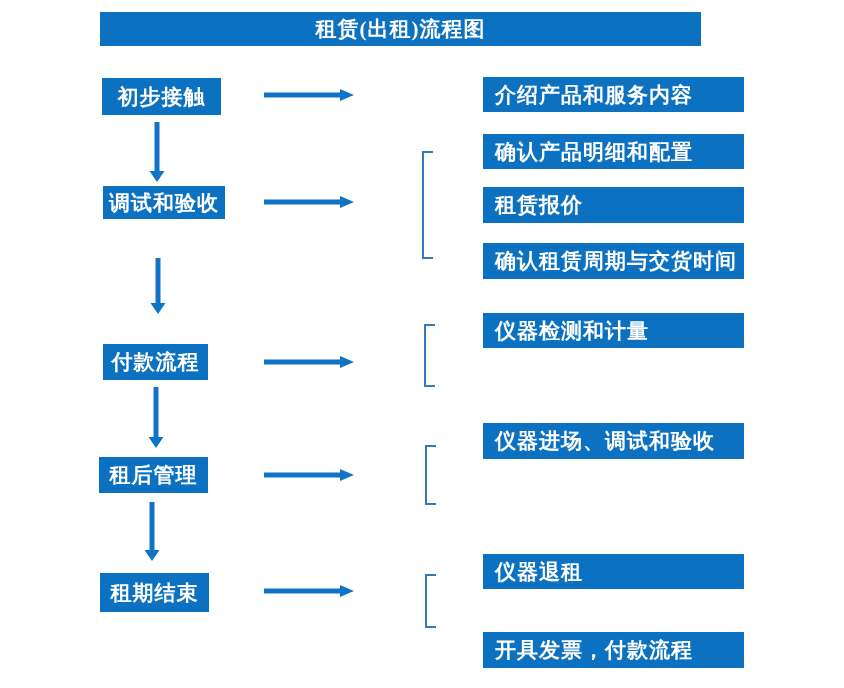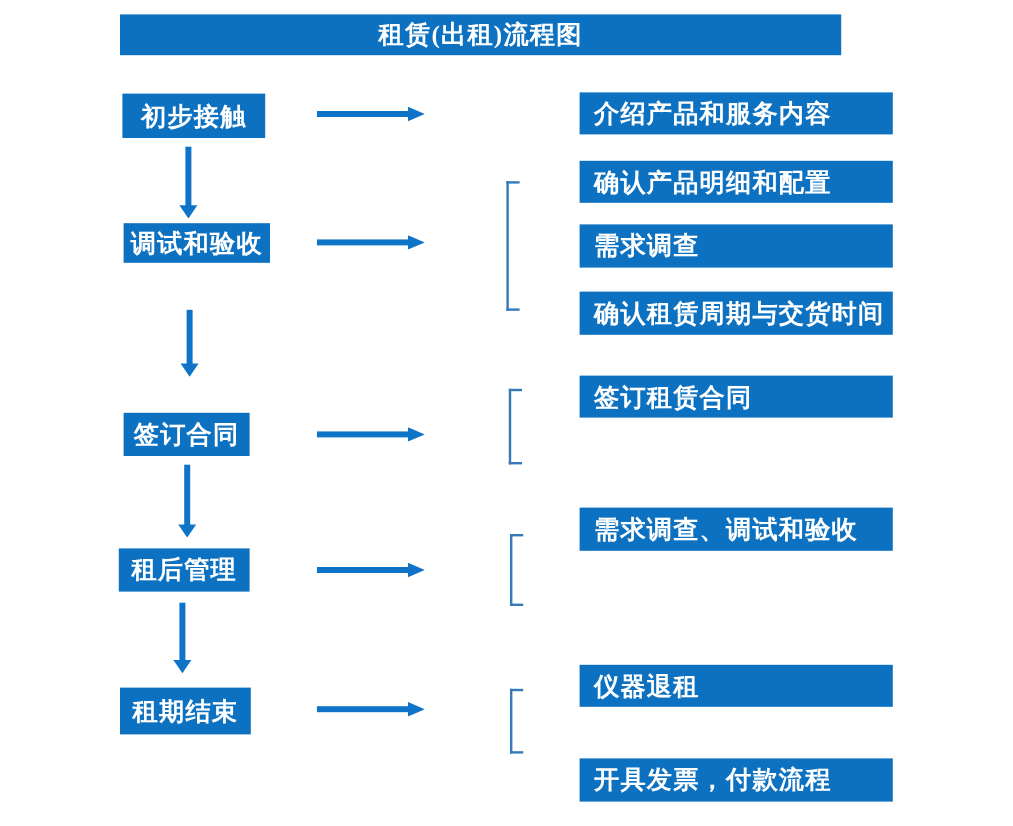--- a/index.html
+++ b/index.html
@@ -41,30 +41,30 @@
 <body>
 
 <div class="canvas">
 
   <div class="title-bar">
     <span>租赁(出租)流程图</span>
   </div>
 
   <div class="step" style="left:102px;top:78px;width:119px;height:37px">初步接触</div>
   <div class="step" style="left:103px;top:186px;width:122px;height:33px">调试和验收</div>
-  <div class="step" style="left:103px;top:344px;width:105px;height:36px">签订合同</div>
+  <div class="step" style="left:103px;top:344px;width:105px;height:36px">付款流程</div>
   <div class="step" style="left:100px;top:573px;width:109px;height:39px">租期结束</div>
   <div class="step" style="left:99px;top:457px;width:109px;height:36px">租后管理</div>
 
   <div class="detail" style="top:77px;height:35px">介绍产品和服务内容</div>
   <div class="detail" style="top:134px;height:35px">确认产品明细和配置</div>
-  <div class="detail" style="top:187px;height:36px">需求调查</div>
+  <div class="detail" style="top:187px;height:36px">租赁报价</div>
   <div class="detail" style="top:243px;height:36px">确认租赁周期与交货时间</div>
-  <div class="detail" style="top:313px;height:35px">签订租赁合同</div>
-  <div class="detail" style="top:423px;height:36px">需求调查、调试和验收</div>
+  <div class="detail" style="top:313px;height:35px">仪器检测和计量</div>
+  <div class="detail" style="top:423px;height:36px">仪器进场、调试和验收</div>
   <div class="detail" style="top:554px;height:35px">仪器退租</div>
   <div class="detail" style="top:632px;height:36px">开具发票，付款流程</div>
 
   <span class="arrow" style="left:264px;top:89px">
     <svg width="90" height="12" viewBox="0 0 90 12">
         <rect x="0" y="3.5" width="78" height="5" fill="currentColor"></rect>
         <polygon points="76,0 90,6 76,12" fill="currentColor"></polygon>
       </svg>
   </span>
   <span class="arrow" style="left:264px;top:196px">

